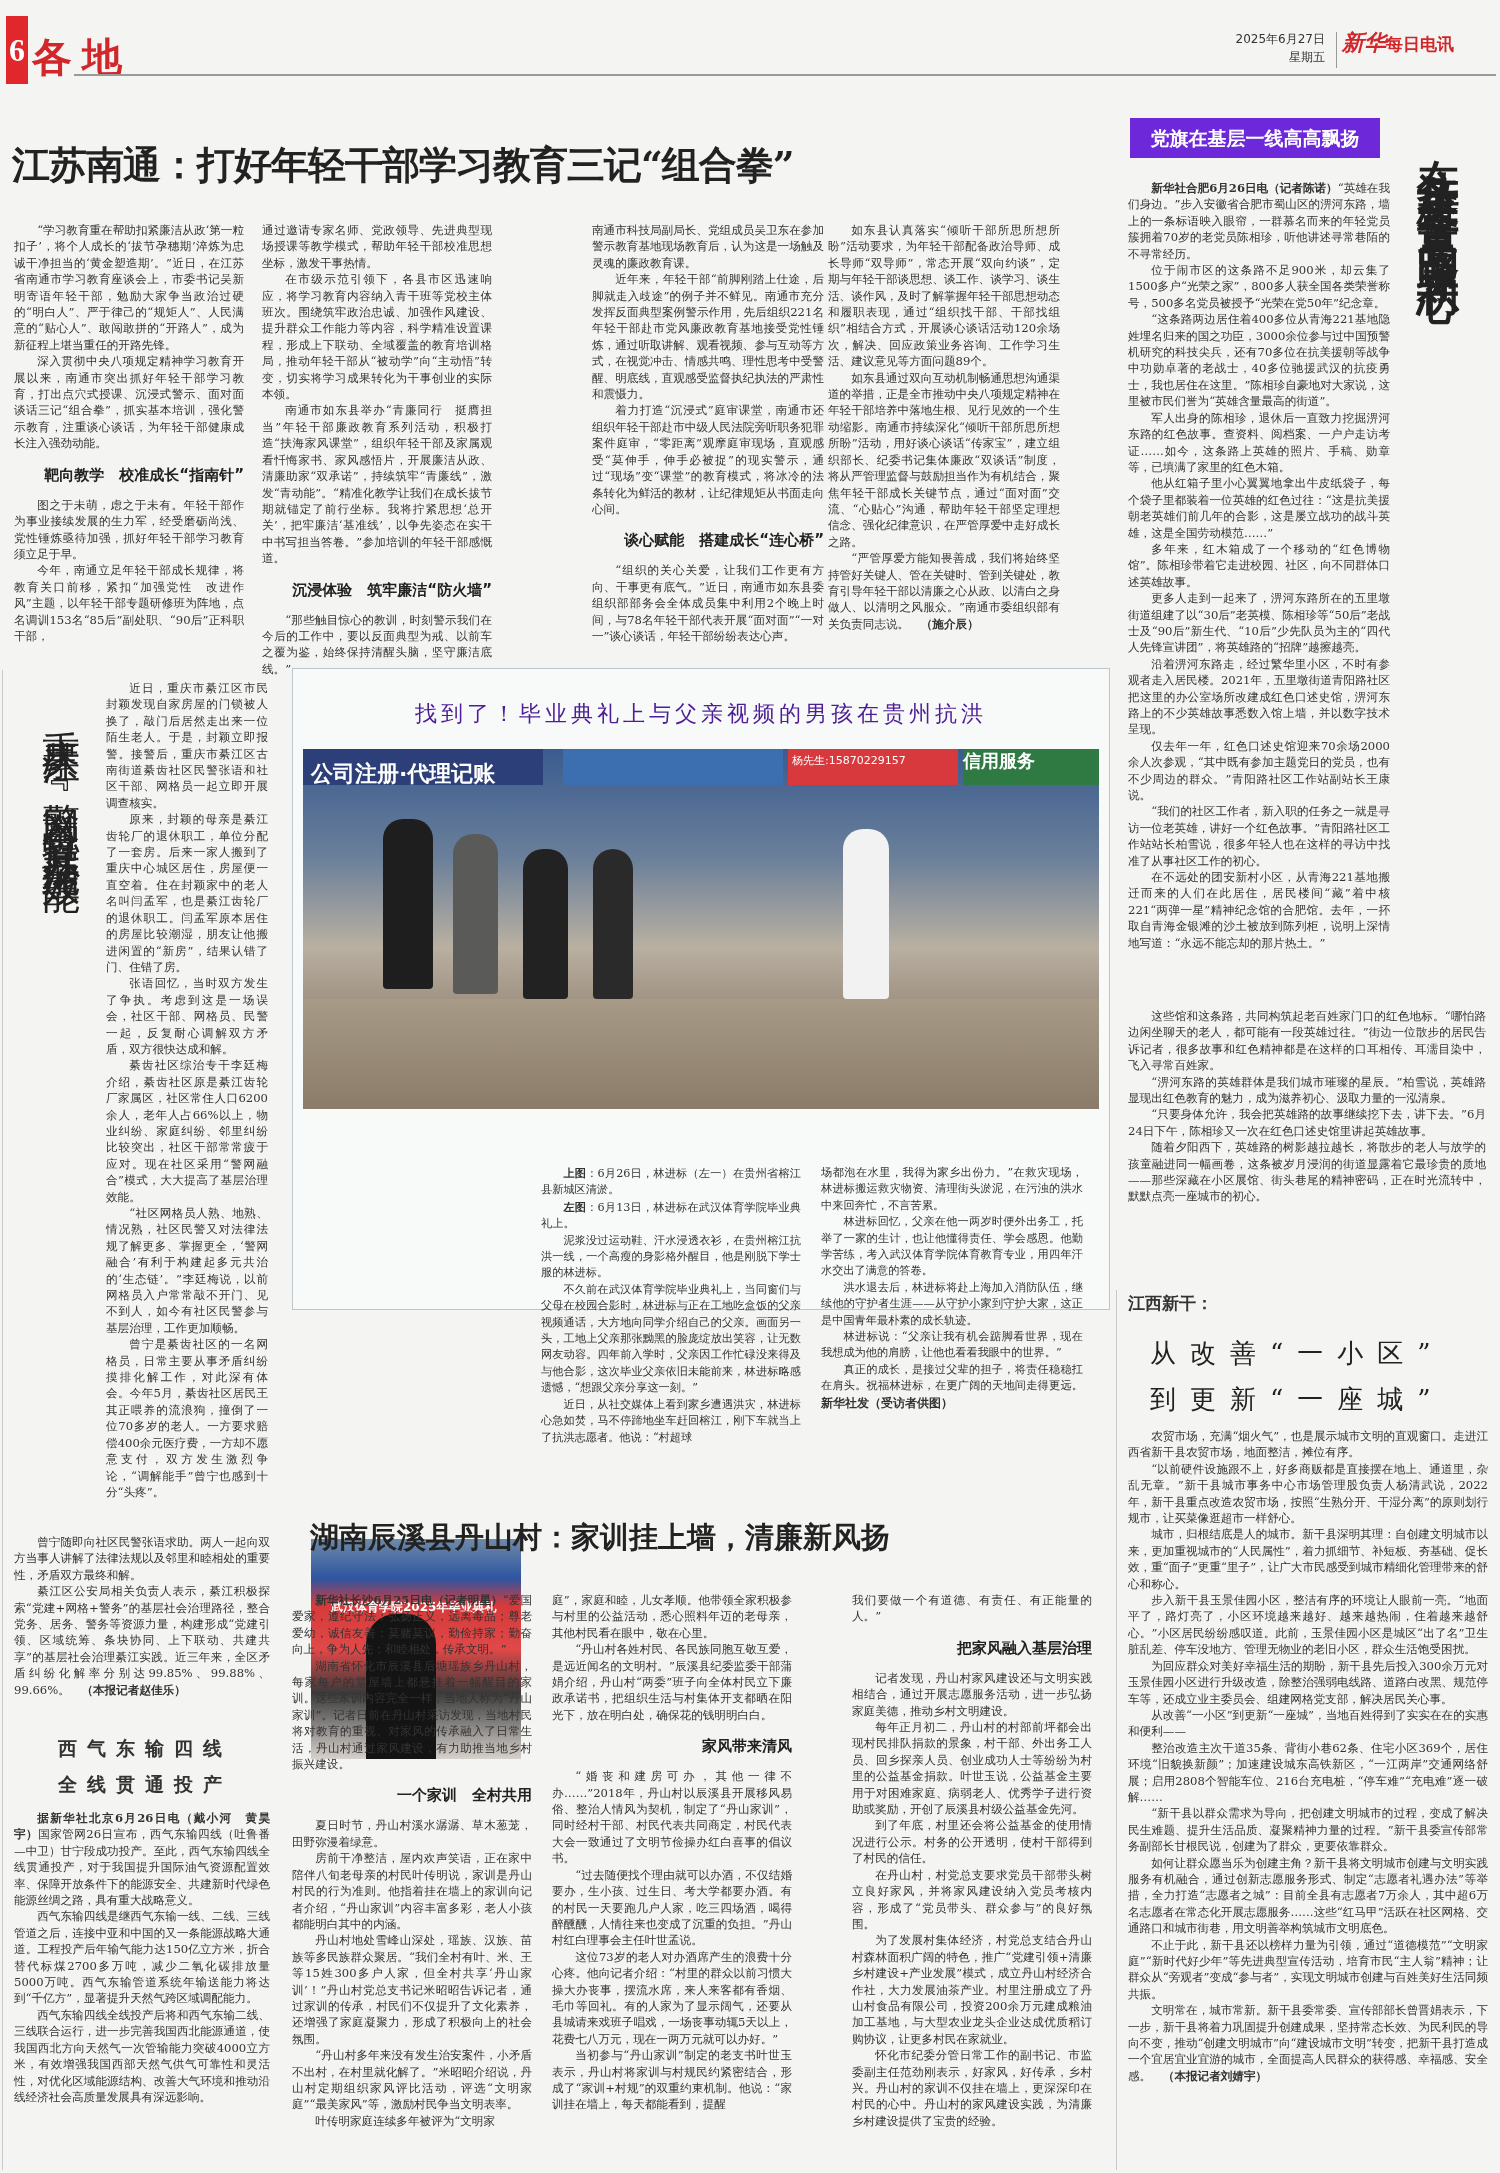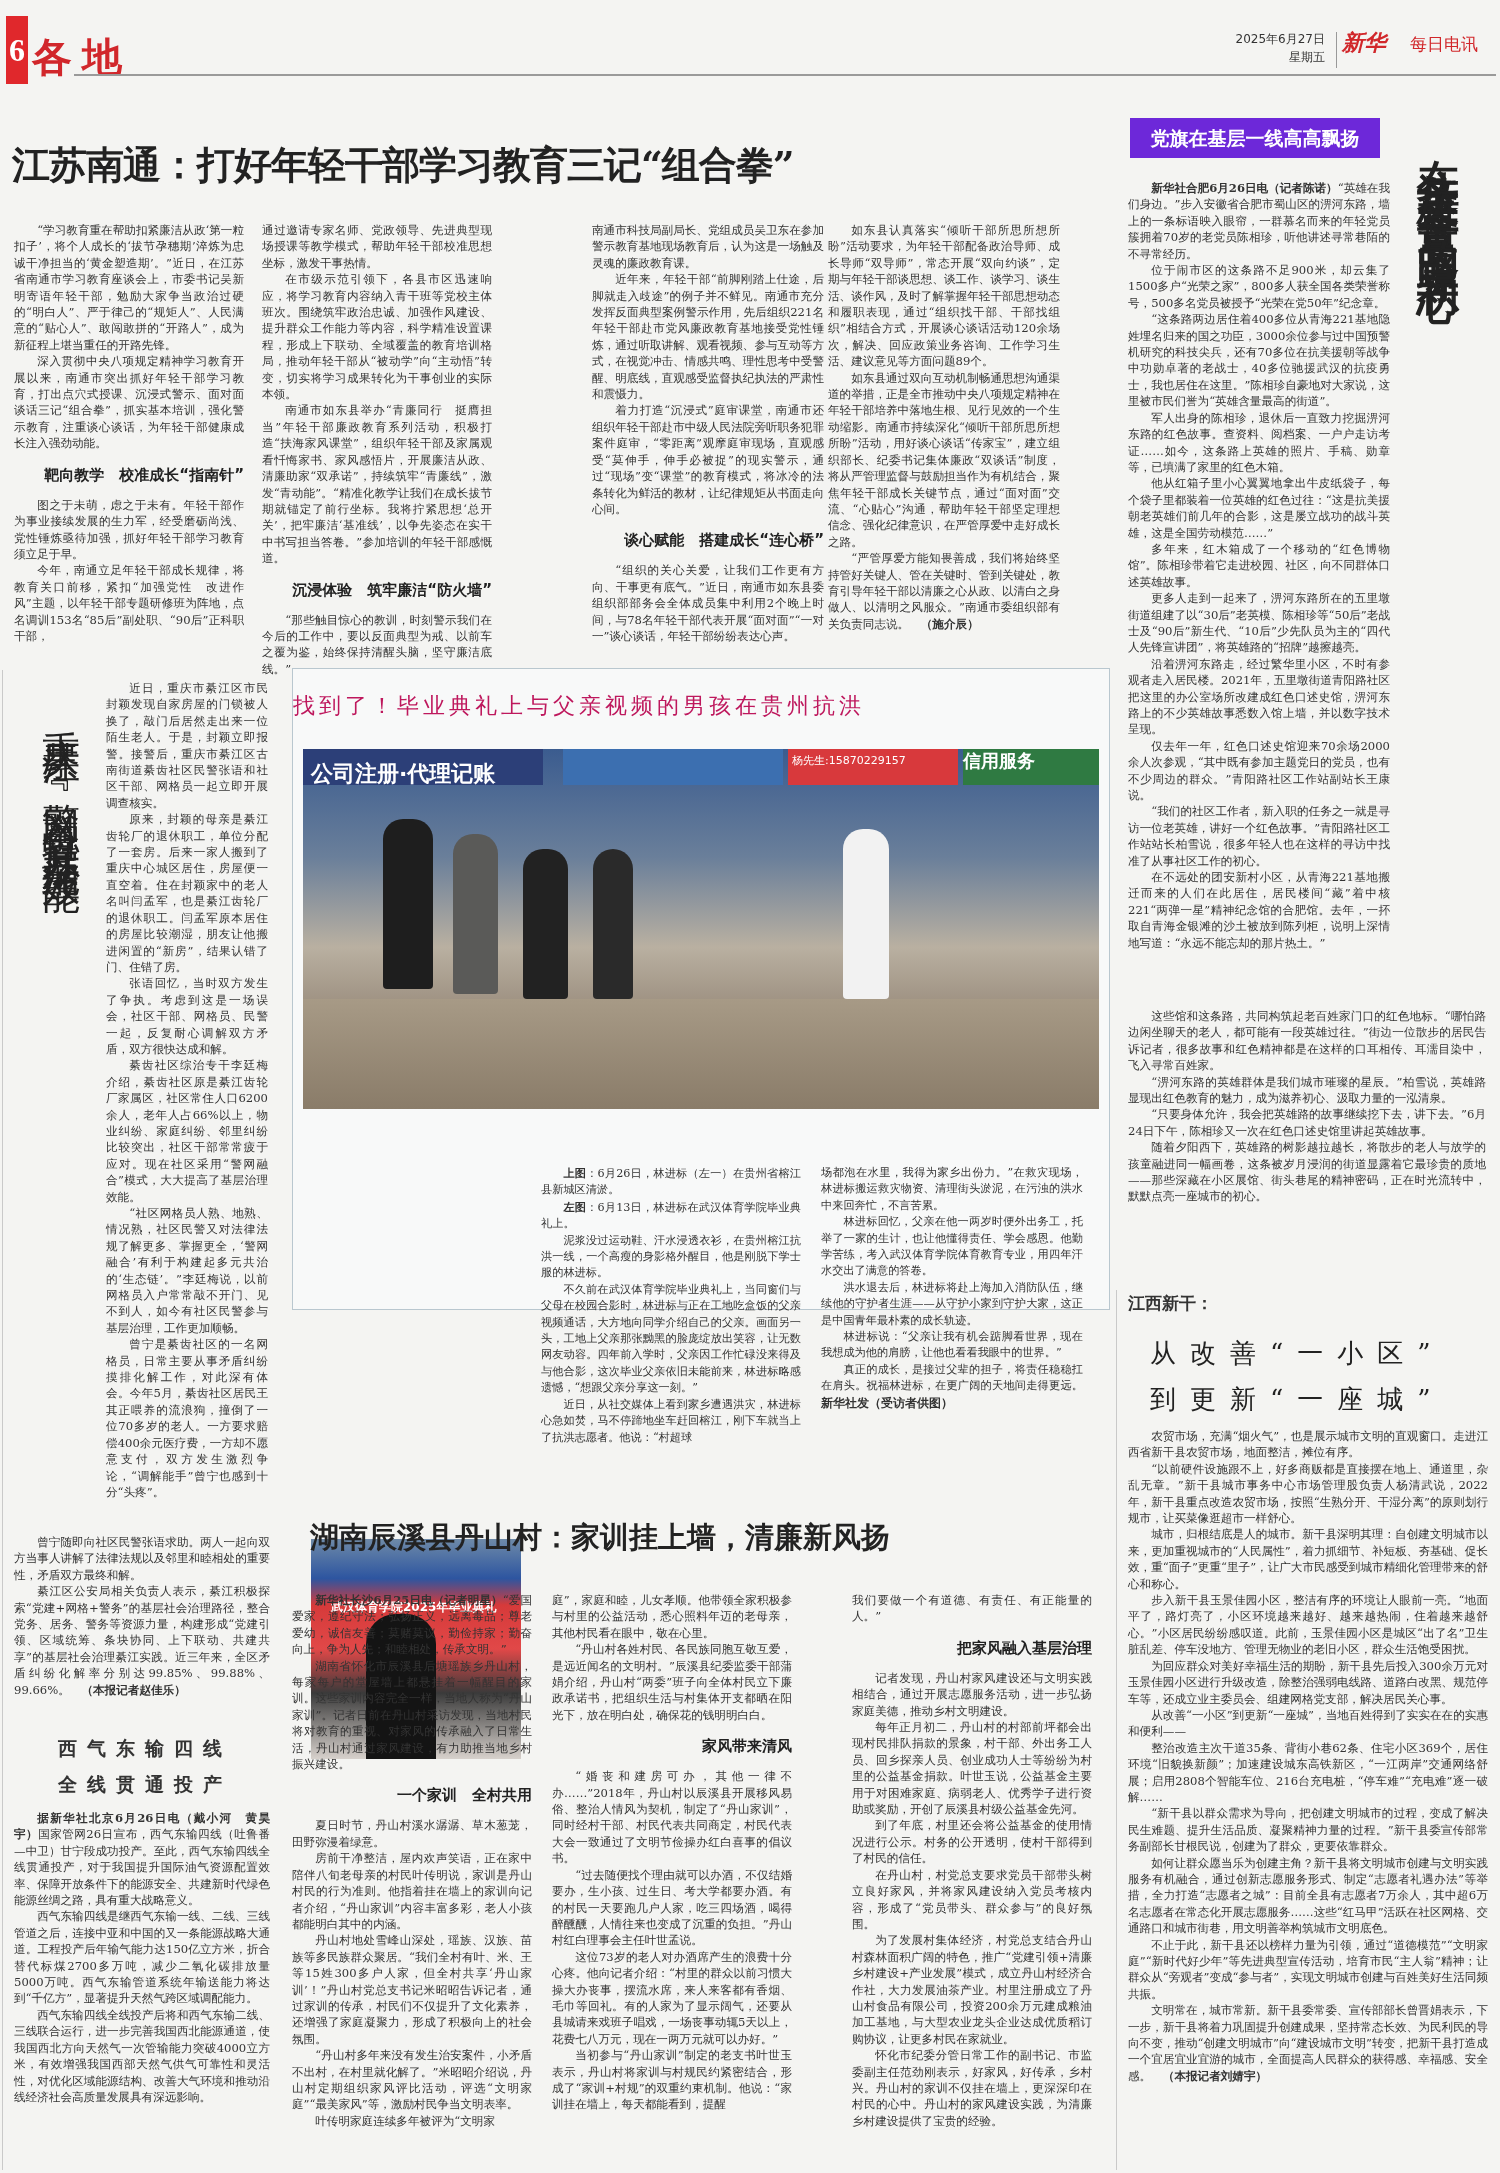--- a/index.html
+++ b/index.html
@@ -3,21 +3,21 @@
 <meta charset="utf-8">
 <style>
   html,body{margin:0;padding:0;background:#f4f4f2;}
   body{width:1500px;height:2173px;position:relative;overflow:hidden;font-family:"DejaVu Serif","Liberation Serif",serif;color:#2a2a2a;}
   .abs{position:absolute;}
   .page-num{left:6px;top:16px;width:22px;height:68px;background:#e0282c;color:#fff;font:bold 32px "Liberation Serif",serif;display:flex;align-items:center;justify-content:center;}
   .section{left:32px;top:30px;font:bold 40px "DejaVu Serif",serif;color:#d1272b;letter-spacing:10px;}
   .hdr-rule{left:74px;top:74px;width:1422px;height:2px;background:#9a9a9a;}
   .date{left:1195px;top:30px;font:12px "DejaVu Sans",sans-serif;color:#333;text-align:right;width:130px;line-height:18px;}
   .brand{left:1342px;top:28px;font:bold italic 22px "DejaVu Serif",serif;color:#d1272b;}
-  .brand small{font-size:17px;font-style:normal;font-weight:normal;margin-left:24px;}
+  .brand small{font-size:17px;font-style:normal;font-weight:bold;}
   .vsep{left:1336px;top:32px;width:1px;height:36px;background:#999;}
   .headline{font-weight:bold;color:#222;white-space:nowrap;}
   .body-text{font-size:11.6px;line-height:16.4px;text-align:justify;color:#333;}
   .body-text p{margin:0;text-indent:2em;}
   .sub{font:bold 15px "DejaVu Sans",sans-serif;text-align:right;margin:14px 0 12px;color:#222;}
   .byline{font-weight:bold;}
   .red-banner{background:#6d28d9;color:#fff;font:bold 19px "DejaVu Sans",sans-serif;text-align:center;line-height:40px;}
   .vtitle{writing-mode:vertical-rl;font-weight:bold;color:#222;letter-spacing:8px;}
   .box{border:1px solid #b9c7cf;background:#f8f9f9;}
   .photo{background:linear-gradient(180deg,#3b5c8f 0%,#6a7f9a 30%,#b9b0a1 55%,#8f8070 80%,#7b6a5a 100%);position:relative;overflow:hidden;}
@@ -114,21 +114,21 @@
   <div>西气东输四线</div>
   <div>全线贯通投产</div>
 </div>
 <div class="abs body-text" style="left:14px;top:1810px;width:256px;">
   <p><span class="byline">据新华社北京6月26日电（戴小河　黄昊宇）</span><span>国家管网26日宣布，西气东输四线（吐鲁番—中卫）甘宁段成功投产。至此，西气东输四线全线贯通投产，对于我国提升国际油气资源配置效率、保障开放条件下的能源安全、共建新时代绿色能源丝绸之路，具有重大战略意义。</span></p>
   <p>西气东输四线是继西气东输一线、二线、三线管道之后，连接中亚和中国的又一条能源战略大通道。工程投产后年输气能力达150亿立方米，折合替代标煤2700多万吨，减少二氧化碳排放量5000万吨。西气东输管道系统年输送能力将达到“千亿方”，显著提升天然气跨区域调配能力。</p>
   <p>西气东输四线全线投产后将和西气东输二线、三线联合运行，进一步完善我国西北能源通道，使我国西北方向天然气一次管输能力突破4000立方米，有效增强我国西部天然气供气可靠性和灵活性，对优化区域能源结构、改善大气环境和推动沿线经济社会高质量发展具有深远影响。</p>
 </div>
 
 <div class="abs box" style="left:292px;top:668px;width:816px;height:640px;">
-  <div class="abs" style="left:0;top:22px;width:816px;font:22px 'DejaVu Serif',serif;letter-spacing:4px;color:#be185d;">找到了！毕业典礼上与父亲视频的男孩在贵州抗洪</div>
+  <div class="abs" style="left:0;top:30px;width:816px;text-align:center;font:22px 'DejaVu Serif',serif;letter-spacing:4px;color:#4c1d95;">找到了！毕业典礼上与父亲视频的男孩在贵州抗洪</div>
 
   <div class="abs photo" style="left:10px;top:80px;width:796px;height:360px;">
     <div class="sign" style="left:0;width:240px;background:#2c3f78;color:#fff;font:bold 22px 'DejaVu Sans',sans-serif;padding:10px 8px;box-sizing:border-box;">公司注册·代理记账</div>
     <div class="sign" style="left:260px;width:220px;background:#3c6fb0;"></div>
     <div class="sign" style="left:485px;width:170px;background:#d8393c;color:#fff;font:11px 'DejaVu Sans',sans-serif;padding:4px;box-sizing:border-box;">杨先生:15870229157</div>
     <div class="sign" style="left:660px;width:136px;background:#2f7a42;color:#fff;font:bold 18px 'DejaVu Sans',sans-serif;box-sizing:border-box;">信用服务</div>
     <div class="abs" style="left:0;top:250px;width:796px;height:110px;background:linear-gradient(180deg,#a79a86,#8a7c69);"></div>
     <div class="abs" style="left:80px;top:70px;width:50px;height:170px;background:#1e1e1e;border-radius:20px 20px 4px 4px;"></div>
     <div class="abs" style="left:150px;top:85px;width:45px;height:160px;background:#5a5a58;border-radius:20px 20px 4px 4px;"></div>
     <div class="abs" style="left:220px;top:100px;width:45px;height:150px;background:#222;border-radius:20px 20px 4px 4px;"></div>

